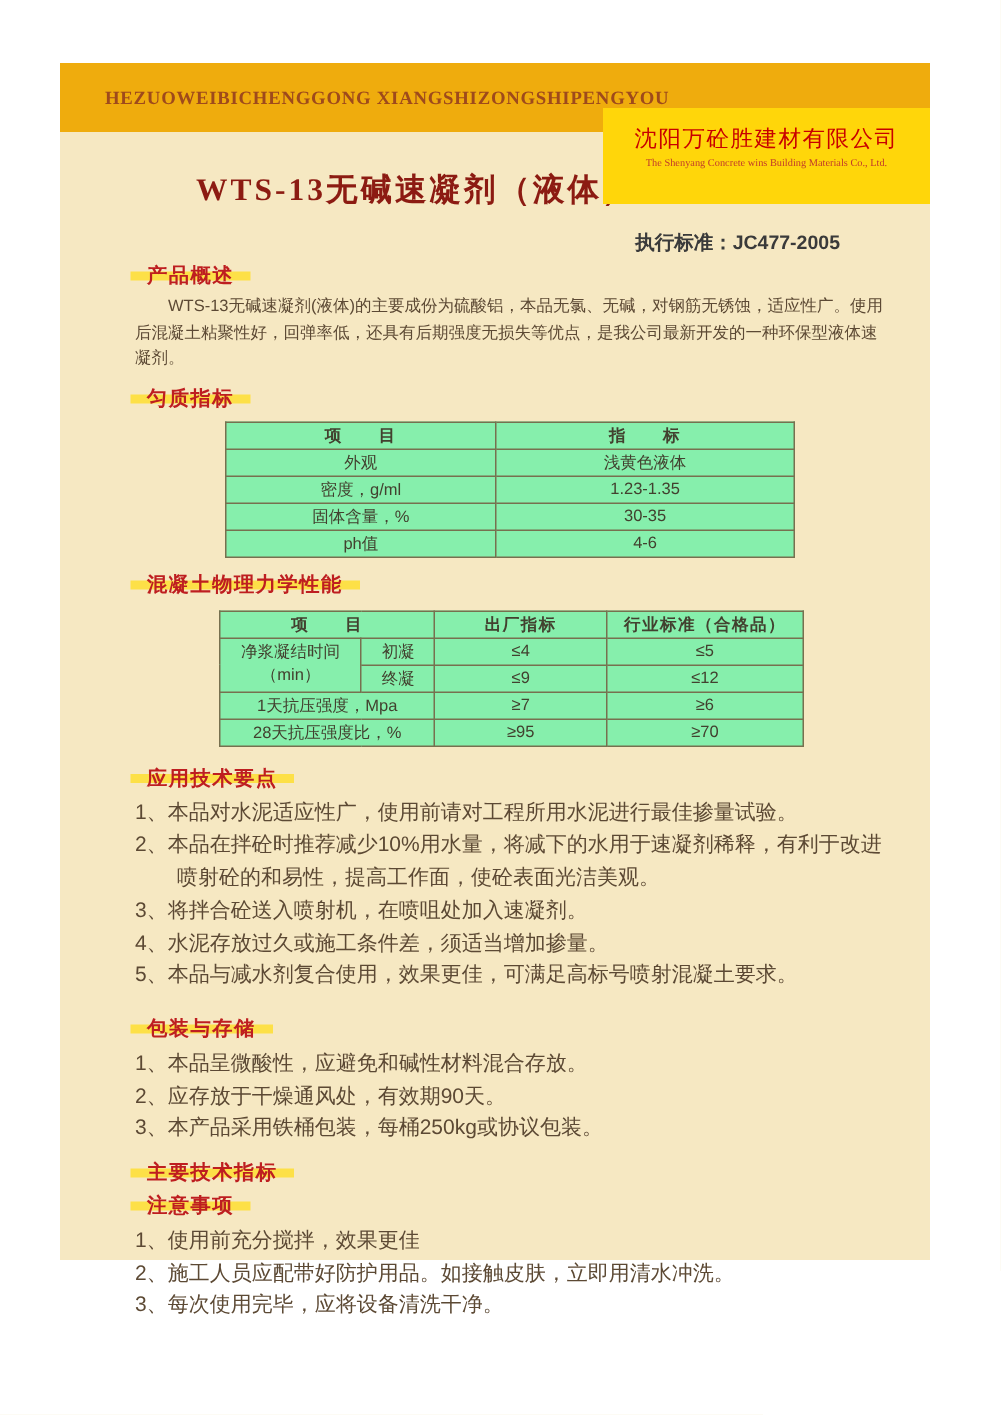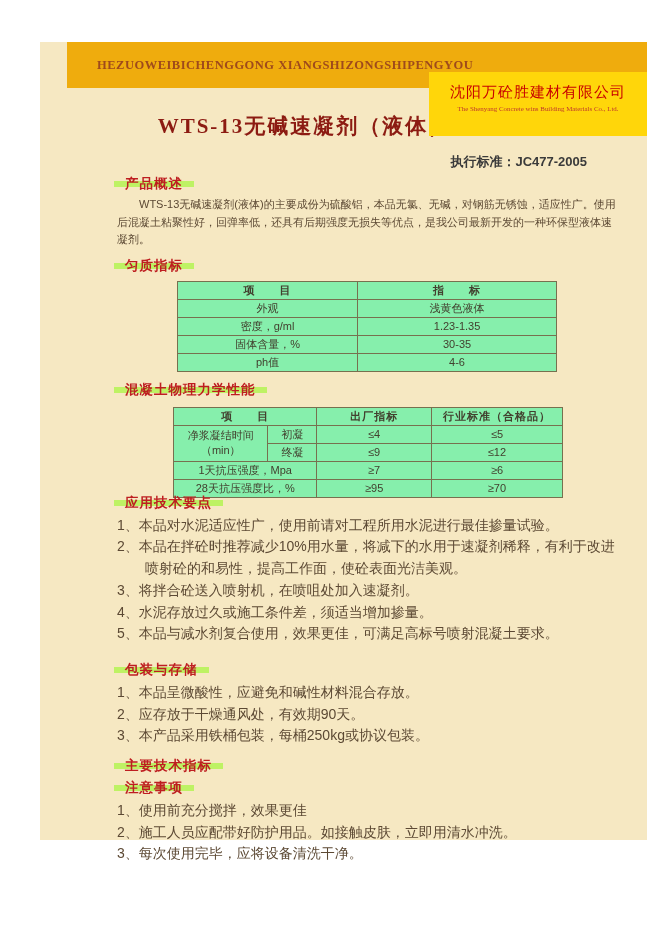--- a/index.html
+++ b/index.html
@@ -1,36 +1,36 @@
 <!DOCTYPE html>
 <html><head>
 <meta charset="utf-8">
 <style>
   html,body{margin:0;padding:0;background:#ffffff;}
   .page{position:relative;width:667px;height:943px;background:#ffffff;overflow:hidden;
         font-family:"Liberation Sans","DejaVu Sans",sans-serif;}
-  .content{position:absolute;left:40px;top:42px;width:580px;height:798px;background:#F6E8C2;padding-left:27px;}
+  .content{position:absolute;left:40px;top:42px;width:580px;height:798px;background:#F6E8C2;}
   .banner{height:46px;background:#EFAC0D;display:flex;align-items:center;padding-left:30px;box-sizing:border-box;}
   .banner-slogan{font-family:"Liberation Serif","DejaVu Serif",serif;font-weight:bold;font-size:12.5px;
         color:#9E4A1C;letter-spacing:0.5px;}
   .company-box{position:absolute;top:30px;right:0;width:218px;height:64px;background:#FFD60A;
         text-align:center;box-sizing:border-box;padding-top:11px;}
   .company-cn{font-size:15px;font-weight:normal;color:#C80000;letter-spacing:1px;
         font-family:"Liberation Sans","DejaVu Sans",sans-serif;}
   .company-en{font-size:7.5px;color:#C0392B;margin-top:2px;transform:scale(0.92);
         font-family:"Liberation Serif","DejaVu Serif",serif;}
   .title{width:475px;margin-top:24px;text-align:center;font-size:21px;font-weight:bold;color:#8C1B12;
         letter-spacing:2px;font-family:"Liberation Serif","DejaVu Serif",serif;}
   .standard{width:520px;margin-top:13px;text-align:right;font-size:13px;font-weight:bold;color:#3A3A3A;}
-  .badge{display:inline-block;background:#bef264;color:#BE1E20;font-weight:bold;font-size:13.5px;
+  .badge{display:inline-block;background:#fde047;color:#BE1E20;font-weight:bold;font-size:13.5px;
         padding:3px 11px;margin-left:47px;letter-spacing:1px;
         font-family:"Liberation Serif","DejaVu Serif",serif;}
   .badge-row{margin:0;padding:0;line-height:0;}
   .mt-a{margin-top:10px;} .mt-b{margin-top:14px;} .mt-c{margin-top:15px;}
-  .mt-d{margin-top:2px;} .mt-e{margin-top:22px;} .mt-f{margin-top:16px;}
+  .mt-d{margin-top:18px;} .mt-e{margin-top:22px;} .mt-f{margin-top:16px;}
   .para{margin:9px 25px 0 50px;font-size:11px;line-height:1.6;color:#5C4934;text-indent:2em;}
   .list{margin:9px 25px 0 50px;font-size:14px;line-height:1.55;color:#5C4934;}
   .list .list-line{padding-left:2em;text-indent:-2em;}
   table.tbl{border-collapse:collapse;background:#86efac;font-size:11px;color:#42412F;}
   table.tbl th,table.tbl td{border:1px solid #77704F;text-align:center;padding:1px 4px;height:14px;}
   table.tbl th{font-weight:bold;letter-spacing:1px;}
   .tbl1{margin:12px 0 0 110px;width:380px;}
   .tbl1 .c1{width:180px;} .tbl1 .c2{width:200px;}
   .tbl2{margin:14px 0 0 106px;width:390px;}
   .tbl2 .w1{width:92px;white-space:pre-line;line-height:1.35;} .tbl2 .w2{width:44px;}

